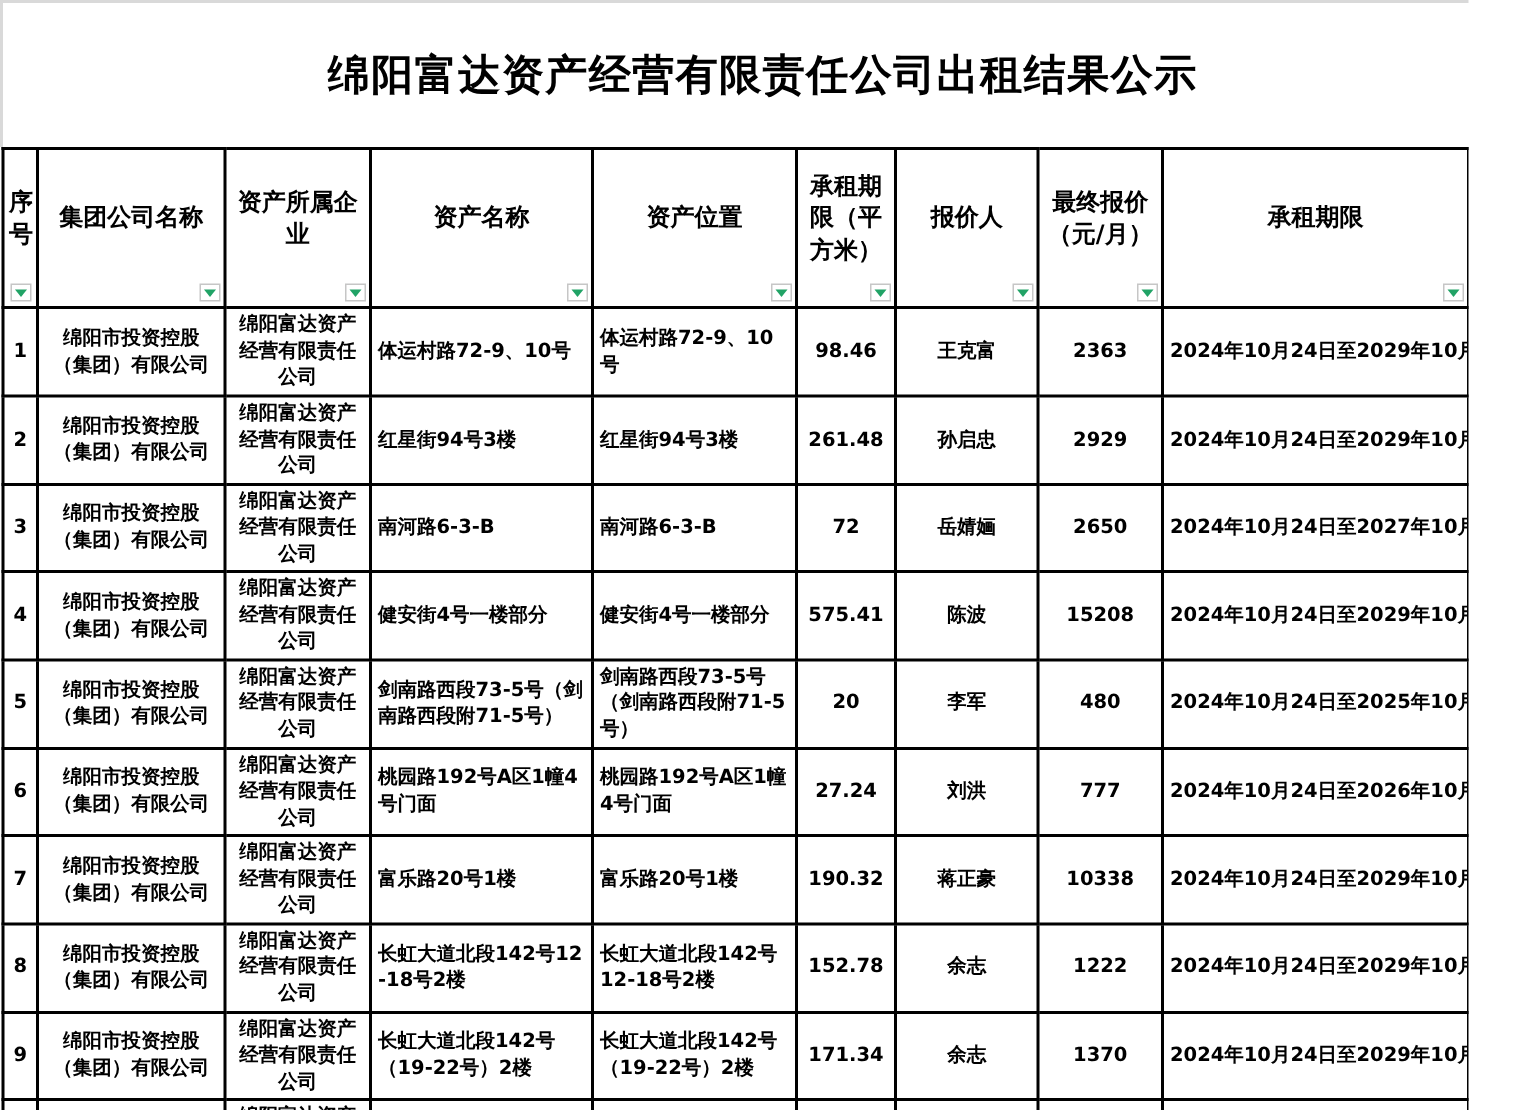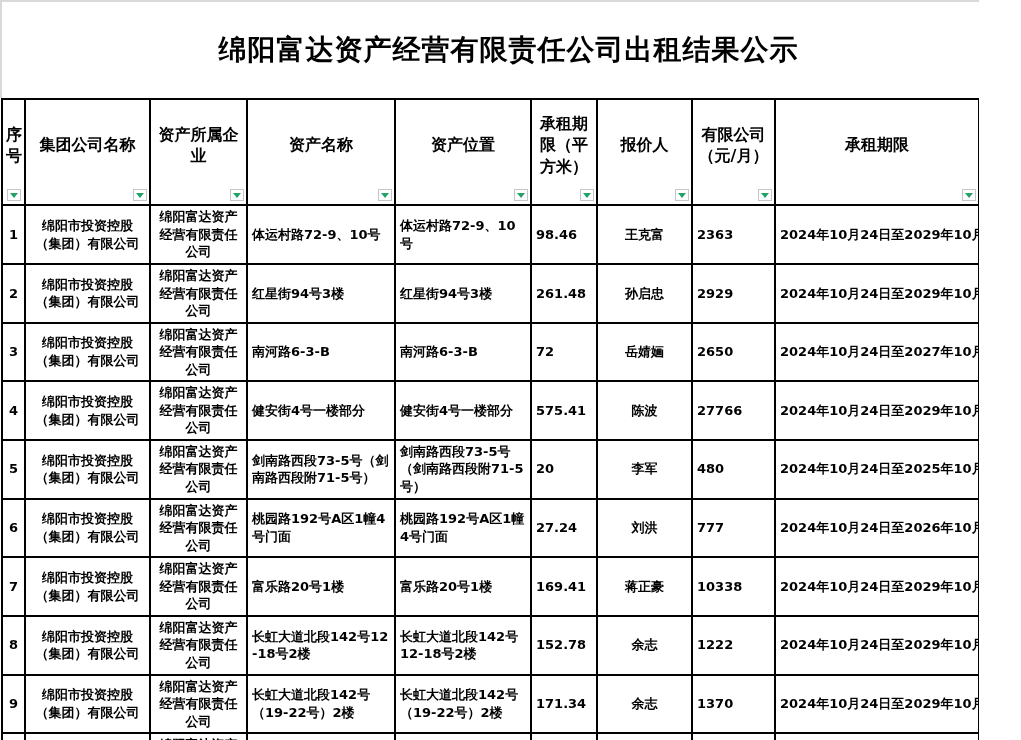--- a/index.html
+++ b/index.html
@@ -26,21 +26,21 @@
   #notice-table th{
     position:relative;height:90px;font-size:16px;font-weight:bold;
     text-align:center;padding:2px 3px 16px 3px;line-height:1.35;
   }
   #notice-table td{
     height:50px;font-size:13px;font-weight:bold;line-height:1.35;padding:2px 4px;
   }
   
   td.c0,td.c1,td.c2,td.c6,td.c8,td.c9{text-align:center;}
   td.c3,td.c4{text-align:left;}
-  td.c5,td.c7{text-align:left;}
+  td.c5,td.c7{text-align:center;}
   td.c8{white-space:nowrap;padding:2px 1px;font-size:13px;}
   td.c0{font-size:13px;}
 
   
   .filter-btn{
     position:absolute;right:2px;bottom:3px;width:14px;height:12px;
     background:#ffffff;border:1px solid #c6c6c6;box-sizing:border-box;
     display:flex;align-items:center;justify-content:center;cursor:pointer;
   }
   .c0 .filter-btn{right:auto;left:50%;margin-left:-7px;}
@@ -86,21 +86,21 @@
             </span></th>
           <th class="c4"><span>资产位置</span><span class="filter-btn">
               <span class="tri"></span>
             </span></th>
           <th class="c5"><span>承租期限（平方米）</span><span class="filter-btn">
               <span class="tri"></span>
             </span></th>
           <th class="c6"><span>报价人</span><span class="filter-btn">
               <span class="tri"></span>
             </span></th>
-          <th class="c7"><span>有限公司（元/月）</span><span class="filter-btn">
+          <th class="c7"><span>最终报价（元/月）</span><span class="filter-btn">
               <span class="tri"></span>
             </span></th>
           <th class="c8"><span>承租期限</span><span class="filter-btn">
               <span class="tri"></span>
             </span></th>
           <th class="c9"><span>报价排名</span><span class="filter-btn">
               <span class="tri"></span>
             </span></th>
         </tr>
     </thead>
@@ -142,21 +142,21 @@
           <td class="c9">1</td>
         </tr>
         <tr>
           <td class="c0">4</td>
           <td class="c1">绵阳市投资控股（集团）有限公司</td>
           <td class="c2">绵阳富达资产经营有限责任公司</td>
           <td class="c3">健安街4号一楼部分</td>
           <td class="c4">健安街4号一楼部分</td>
           <td class="c5">575.41</td>
           <td class="c6">陈波</td>
-          <td class="c7">27766</td>
+          <td class="c7">15208</td>
           <td class="c8">2024年10月24日至2029年10月23日</td>
           <td class="c9">1</td>
         </tr>
         <tr>
           <td class="c0">5</td>
           <td class="c1">绵阳市投资控股（集团）有限公司</td>
           <td class="c2">绵阳富达资产经营有限责任公司</td>
           <td class="c3">剑南路西段73-5号（剑南路西段附71-5号）</td>
           <td class="c4">剑南路西段73-5号（剑南路西段附71-5号）</td>
           <td class="c5">20</td>
@@ -176,21 +176,21 @@
           <td class="c7">777</td>
           <td class="c8">2024年10月24日至2026年10月23日</td>
           <td class="c9">1</td>
         </tr>
         <tr>
           <td class="c0">7</td>
           <td class="c1">绵阳市投资控股（集团）有限公司</td>
           <td class="c2">绵阳富达资产经营有限责任公司</td>
           <td class="c3">富乐路20号1楼</td>
           <td class="c4">富乐路20号1楼</td>
-          <td class="c5">169.41</td>
+          <td class="c5">190.32</td>
           <td class="c6">蒋正豪</td>
           <td class="c7">10338</td>
           <td class="c8">2024年10月24日至2029年10月23日</td>
           <td class="c9">1</td>
         </tr>
         <tr>
           <td class="c0">8</td>
           <td class="c1">绵阳市投资控股（集团）有限公司</td>
           <td class="c2">绵阳富达资产经营有限责任公司</td>
           <td class="c3">长虹大道北段142号12-18号2楼</td>

